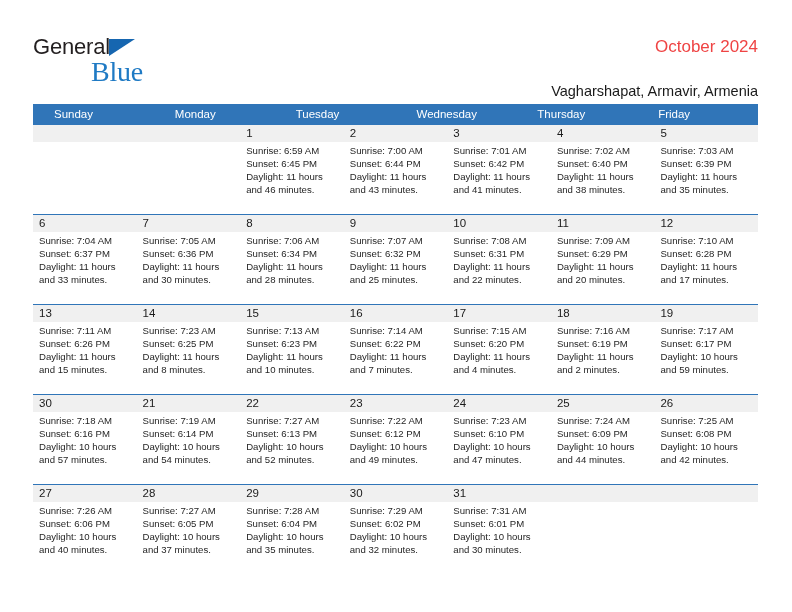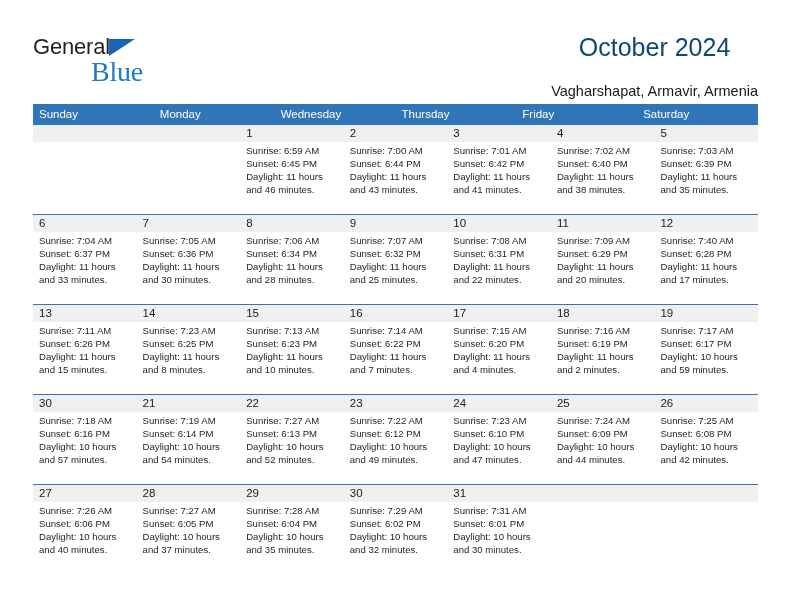--- a/index.html
+++ b/index.html
@@ -66,25 +66,24 @@
     font-family: Liberation Serif, serif;
   }
 
   .title-block {
     position: absolute;
     right: 0;
     top: 0;
     text-align: right;
   }
   .cal-title {
-    font-size: 25px;
-    color: #0c4a6e;
+    font-size: 17px;
+    color: #ef4444;
     line-height: 34px;
     white-space: nowrap;
-    text-align: center;
   }
   .cal-subtitle {
     font-size: 14.5px;
     color: #1a1a1a;
     line-height: 22px;
     margin-top: 16px;
     white-space: nowrap;
   }
 
   
@@ -98,21 +97,21 @@
   .weekday-row {
     display: flex;
     background: #3075b8;
     height: 21px;
   }
   .weekday {
     flex: 1 1 0;
     color: #ffffff;
     font-size: 11.5px;
     line-height: 21px;
-    padding-left: 6px;
+    padding-left: 21px;
     box-sizing: border-box;
     overflow: hidden;
     white-space: nowrap;
   }
 
   .week-row {
     display: flex;
     border-top: 1.5px solid #3075b8;
   }
   .week-row.first {
@@ -170,24 +169,24 @@
       <div class="cal-subtitle">Vagharshapat, Armavir, Armenia</div>
     </div>
 
   </div>
 
   <div class="calendar">
 
     <div class="weekday-row">
       <div class="weekday">Sunday</div>
       <div class="weekday">Monday</div>
+      <div class="weekday">Tuesday</div>
       <div class="weekday">Wednesday</div>
       <div class="weekday">Thursday</div>
       <div class="weekday">Friday</div>
-      <div class="weekday">Saturday</div>
     </div>
 
     <div class="week-row first">
       <div class="day-cell empty">
         <div class="day-number-band"></div>
         <div class="day-info">
           <div></div>
           <div></div>
           <div></div>
           <div></div>
@@ -300,21 +299,21 @@
         <div class="day-info">
           <div>Sunrise: 7:09 AM</div>
           <div>Sunset: 6:29 PM</div>
           <div>Daylight: 11 hours</div>
           <div>and 20 minutes.</div>
         </div>
       </div>
       <div class="day-cell">
         <div class="day-number-band">12</div>
         <div class="day-info">
-          <div>Sunrise: 7:40 AM</div>
+          <div>Sunrise: 7:10 AM</div>
           <div>Sunset: 6:28 PM</div>
           <div>Daylight: 11 hours</div>
           <div>and 17 minutes.</div>
         </div>
       </div>
     </div>
 
     <div class="week-row">
       <div class="day-cell">
         <div class="day-number-band">13</div>

